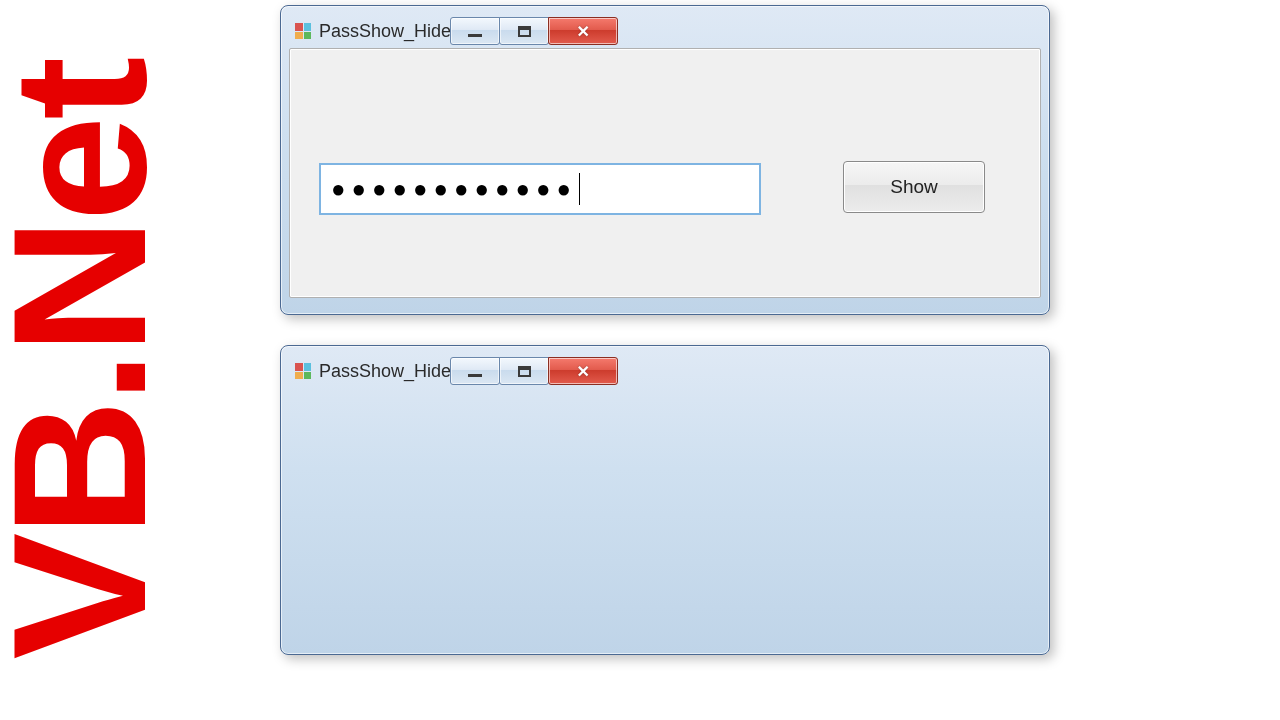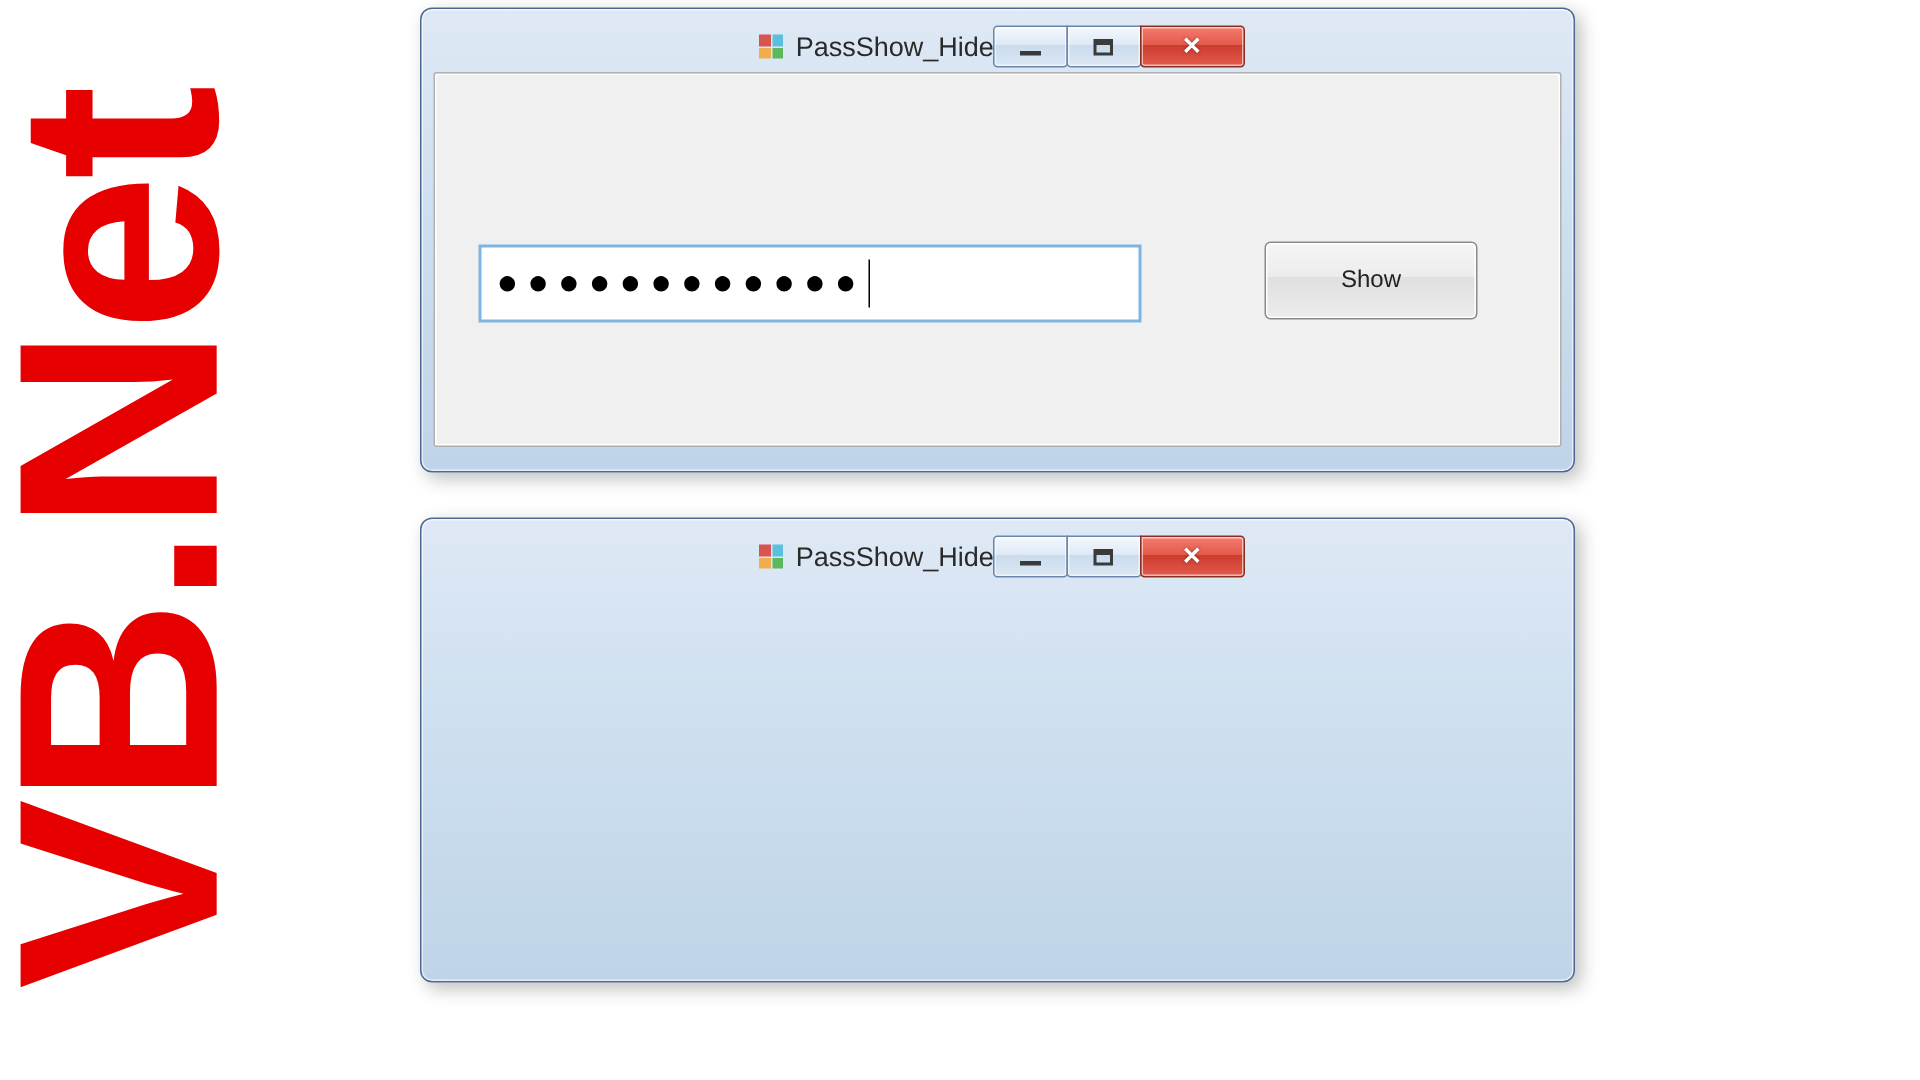--- a/index.html
+++ b/index.html
@@ -40,21 +40,21 @@
     padding: 8px 8px 8px 8px;
     box-sizing: border-box;
   }
   .win7.top { left: 280px; top: 5px; height: 310px; }
   .win7.bottom { left: 280px; top: 345px; height: 310px; }
 
   .titlebar {
     height: 34px;
     display: flex;
     align-items: center;
-    justify-content: center;
+    justify-content: flex-start;
     padding: 0 0 0 6px;
   }
   .title-left {
     display: flex;
     align-items: center;
     gap: 8px;
   }
   .app-icon {
     width: 16px;
     height: 16px;
@@ -147,21 +147,21 @@
 
   
   .form-btn {
     position:absolute;
     right: 55px;
     width: 140px;
     height: 50px;
     border:1px solid #8a8a8a;
     border-radius:4px;
     background: linear-gradient(to bottom, #f6f6f6 0%, #ececec 45%, #e0e0e0 46%, #ececec 100%);
-    font-size: 16px;
+    font-size: 19px;
     color:#222;
     display:flex;
     align-items:center;
     justify-content:center;
     box-shadow: inset 0 0 0 1px #ffffff;
   }
   .form-btn.top-btn { top: 112px; }
   .form-btn.bottom-btn {
     top: 140px;
     width: 120px;

